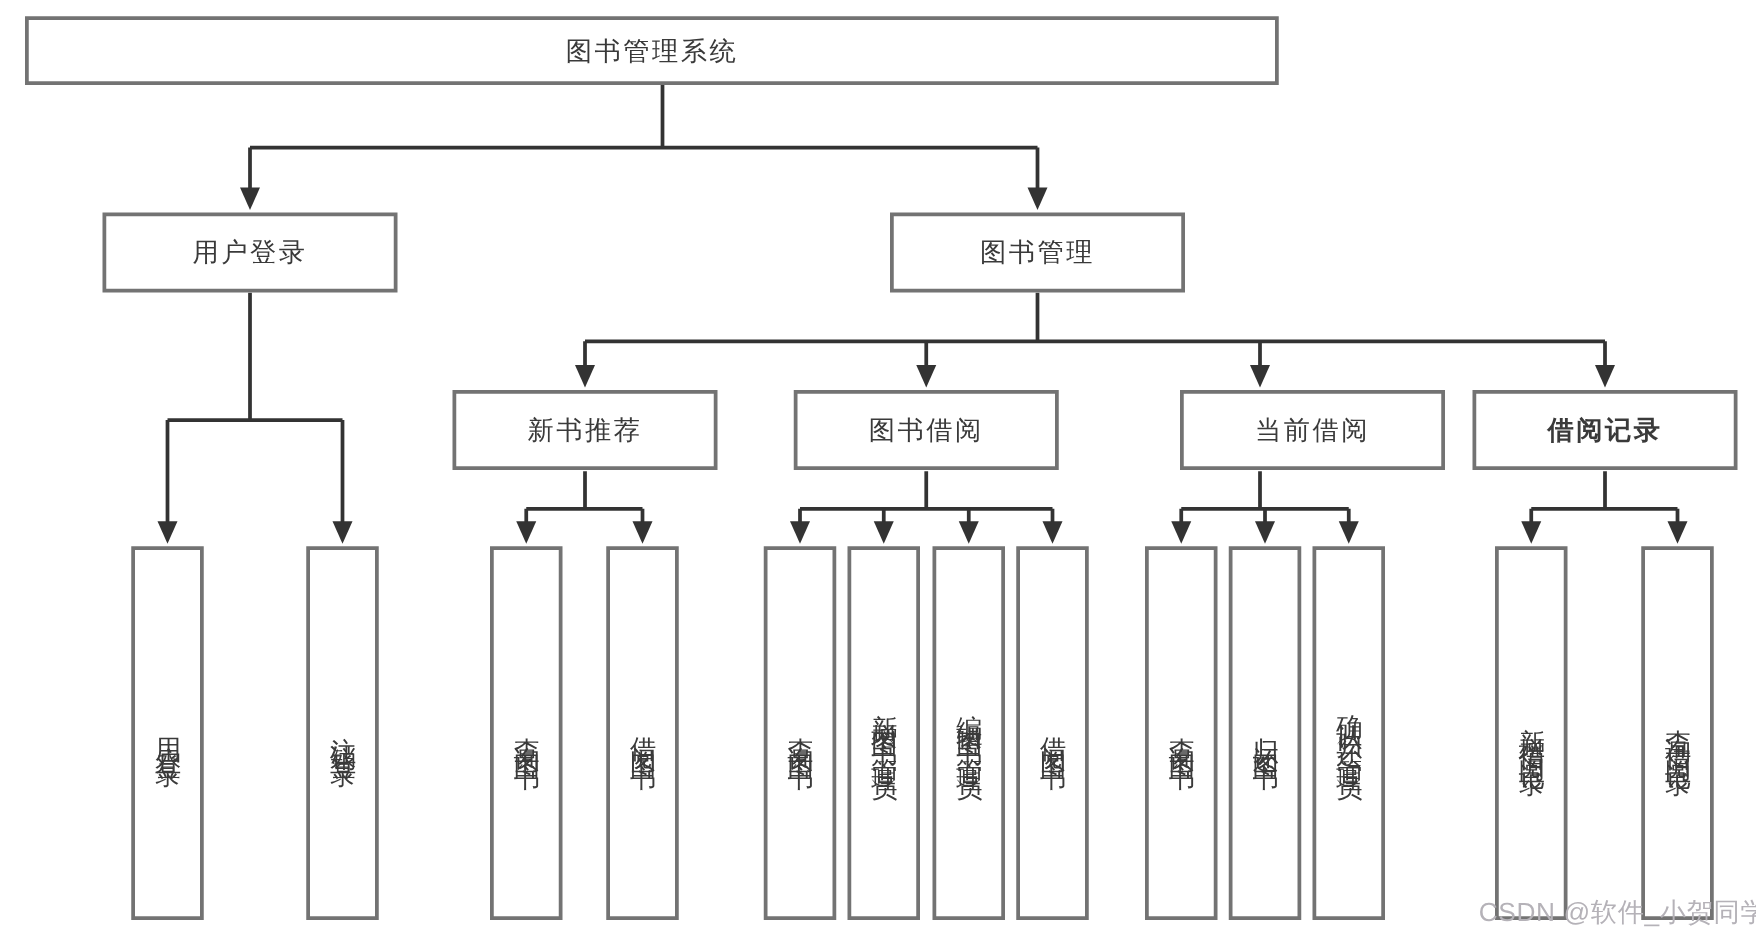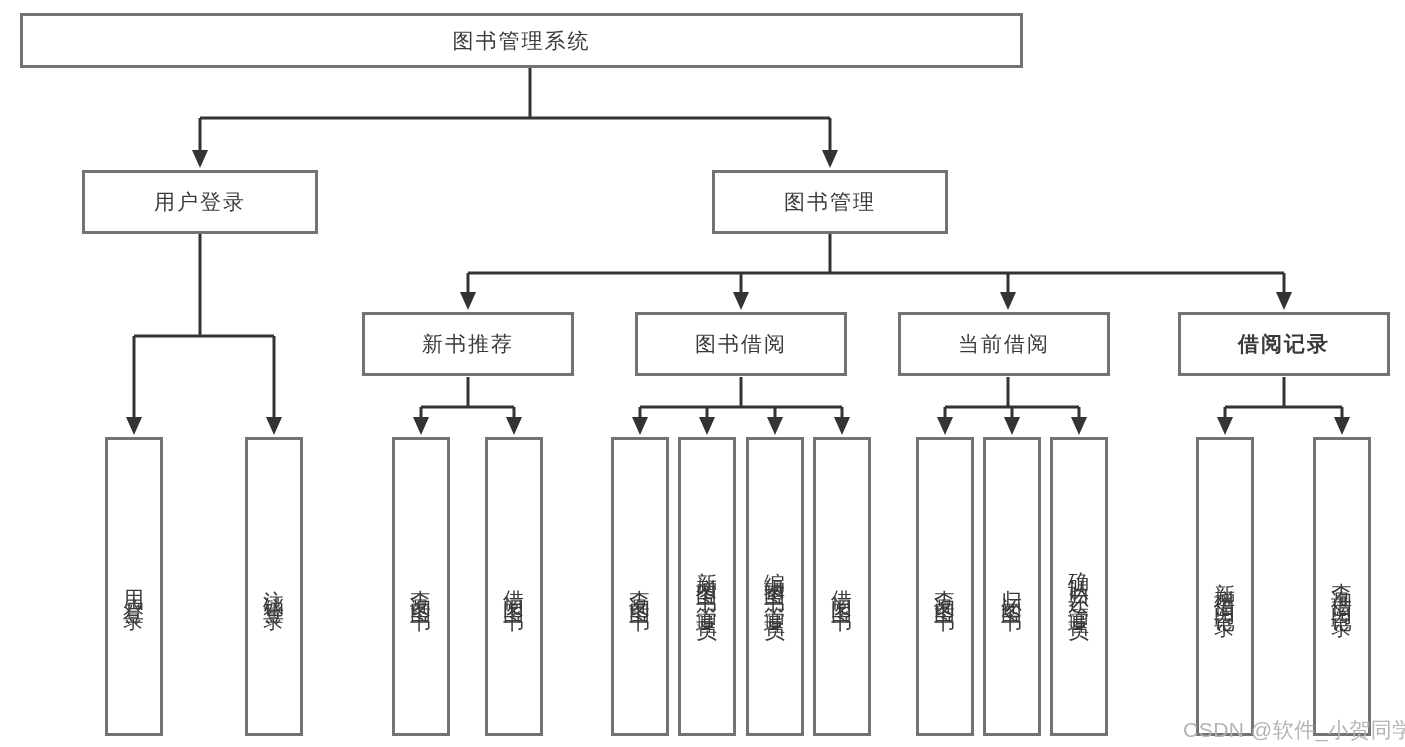--- a/index.html
+++ b/index.html
@@ -111,21 +111,21 @@
   <div class="box lvl2b">
     <span class="hlabel">图书管理</span>
   </div>
 
   <div class="box lvl3" style="left:362px;">
     <span class="hlabel">新书推荐</span>
   </div>
   <div class="box lvl3" style="left:635px;">
     <span class="hlabel">图书借阅</span>
   </div>
-  <div class="box lvl3" style="left:898px;text-align:center;">
+  <div class="box lvl3" style="left:944px;text-align:center;">
     <span class="hlabel">当前借阅</span>
   </div>
   <div class="box lvl3" style="left:1178px;font-weight:bold;">
     <span class="hlabel">借阅记录</span>
   </div>
 
   <div class="box leaf" style="left:105px;">
     <span class="vlabel">用户登录</span>
   </div>
   <div class="box leaf" style="left:245px;">

